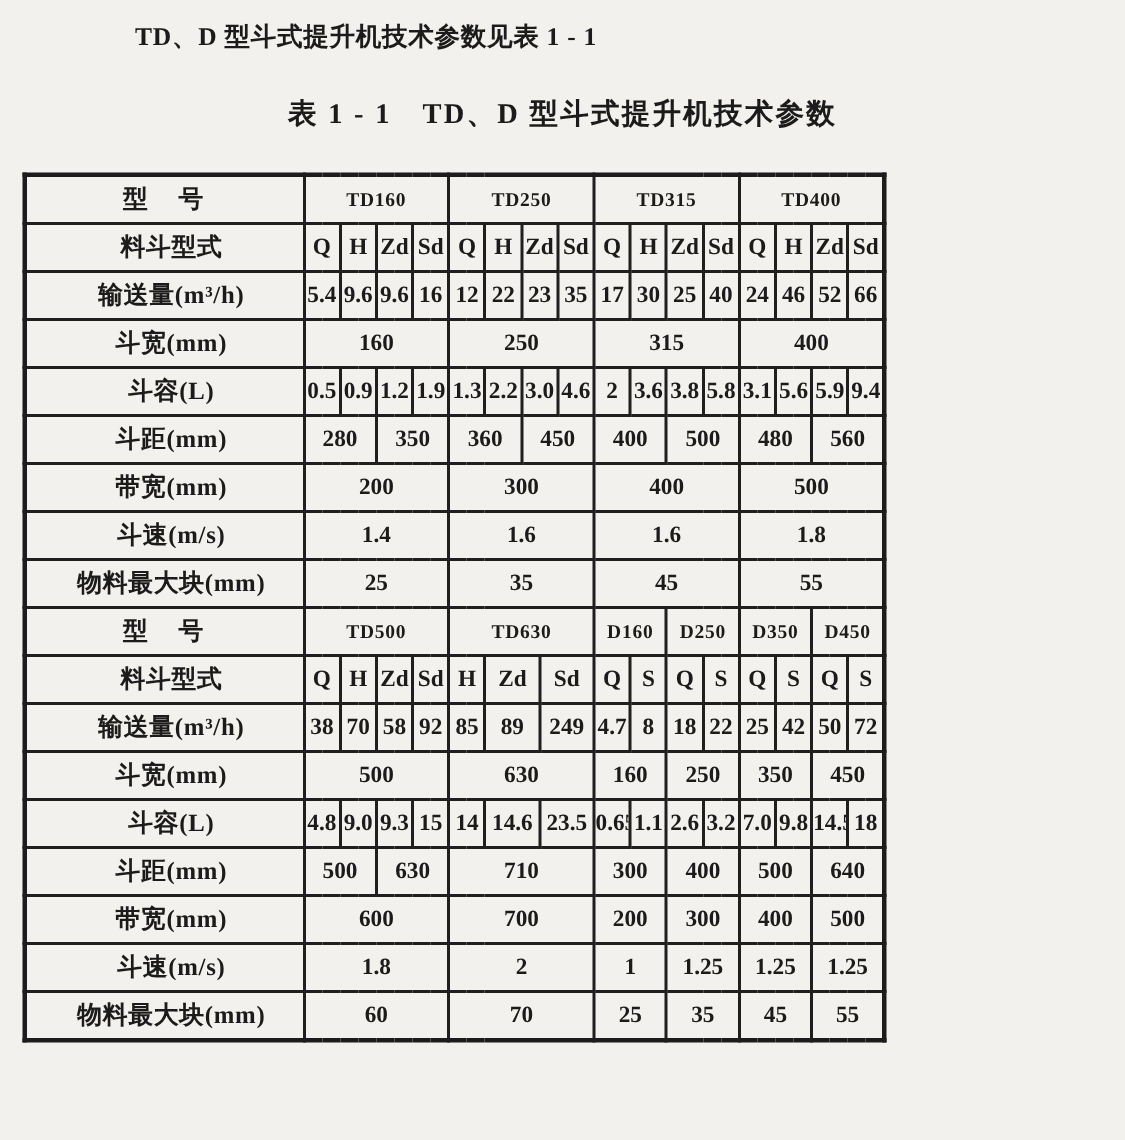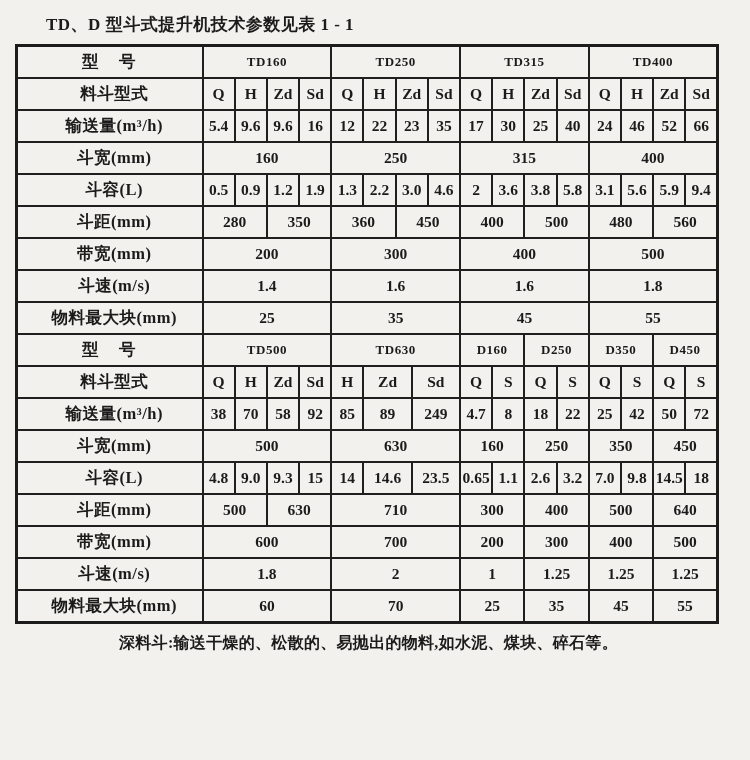--- a/index.html
+++ b/index.html
@@ -10,32 +10,33 @@
     font-family: "Liberation Serif", "DejaVu Serif", serif;
     overflow: hidden;
   }
   .page { width: 750px; height: 760px; position: relative; }
 
   .intro {
     padding: 13px 0 0 46px;
     font-size: 17px;
     font-weight: 600;
     letter-spacing: 0.5px;
+    margin-left: 44px;
   }
   .table-title {
     text-align: center;
     margin-top: 27px;
     font-size: 19px;
     font-weight: 700;
     letter-spacing: 1.5px;
   }
 
   table.params {
-    margin: 8px 0 0 15px;
-    width: 704px;
+    margin: 26px 0 0 15px;
+    width: 576px;
     border-collapse: collapse;
     table-layout: fixed;
     border: 3px solid #1c1c1c;
   }
   table.params td {
     border: 2px solid #1f1f1f;
     text-align: center;
     vertical-align: middle;
     padding: 0;
     font-size: 15.5px;
@@ -71,20 +72,21 @@
   .note-line-2 { padding-left: 101px; }
   .note-line-3 { padding-left: 119px; }
 </style>
 </head>
 <body>
 
 <div class="page">
 
   <div class="intro">TD、D 型斗式提升机技术参数见表 1 - 1</div>
 
+  <div class="table-title">表 1 - 1　TD、D 型斗式提升机技术参数</div>
 
   <table class="params">
     <colgroup>
         <col style="width: 186px;">
         <col>
         <col>
         <col>
         <col>
         <col>
         <col>
@@ -325,16 +327,15 @@
           <td colspan="8">70</td>
           <td colspan="4">25</td>
           <td colspan="4">35</td>
           <td colspan="4">45</td>
           <td colspan="4">55</td>
         </tr>
       </tbody>
   </table>
 
   <div class="notes">
-    <div class="note-line-3">深料斗:输送干燥的、松散的、易抛出的物料,如水泥、煤块、碎石等。</div>
   </div>
 
 </div>
 
 </body></html>

